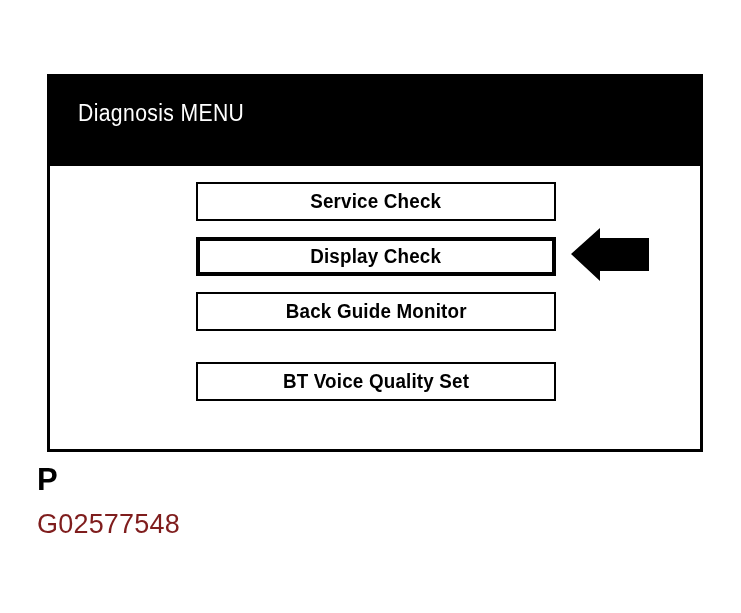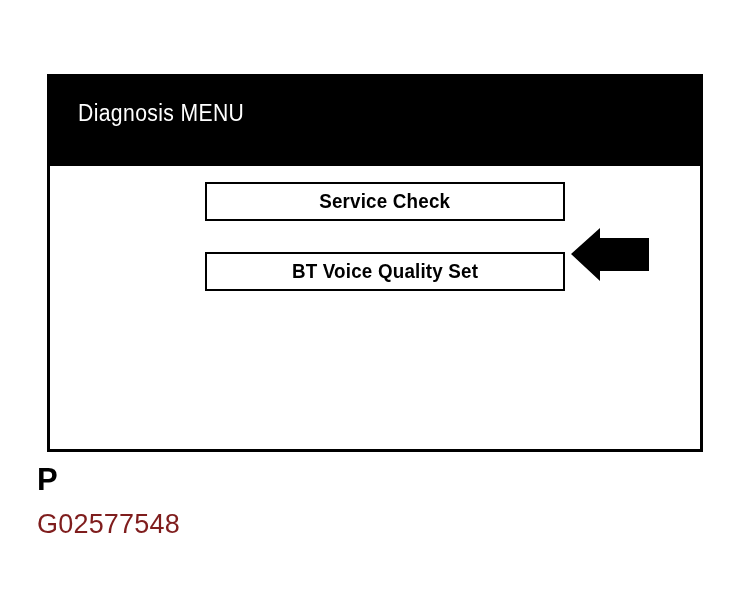--- a/index.html
+++ b/index.html
@@ -47,21 +47,21 @@
     letter-spacing: 0.4px;
     font-family: "Liberation Sans", sans-serif;
     transform: scaleX(0.92);
     transform-origin: left top;
     white-space: nowrap;
   }
 
   
   #menu-list {
     position: absolute;
-    left: 155px;
+    left: 146px;
     top: 105px;
     width: 360px;
   }
   .menu-button {
     position: relative;
     box-sizing: border-box;
     width: 360px;
     height: 39px;
     margin-bottom: 16px;
     background: #ffffff;
@@ -131,22 +131,28 @@
   <div id="title-bar">
     <div id="title-text">Diagnosis MENU</div>
   </div>
 
   <div id="menu-list">
 
     <div class="menu-button">
       <span class="menu-label">Service Check</span>
     </div>
 
+    <div class="menu-button selected">
+      <span class="menu-label">Display Check</span>
+    </div>
 
 
+    <div class="menu-button">
+      <span class="menu-label">Back Guide Monitor</span>
+    </div>
 
     <div class="menu-button">
       <span class="menu-label">BT Voice Quality Set</span>
     </div>
 
   </div>
 </div>
 
 <div id="pointer-arrow">
   <svg width="79" height="56" viewBox="0 0 79 56" xmlns="http://www.w3.org/2000/svg">

